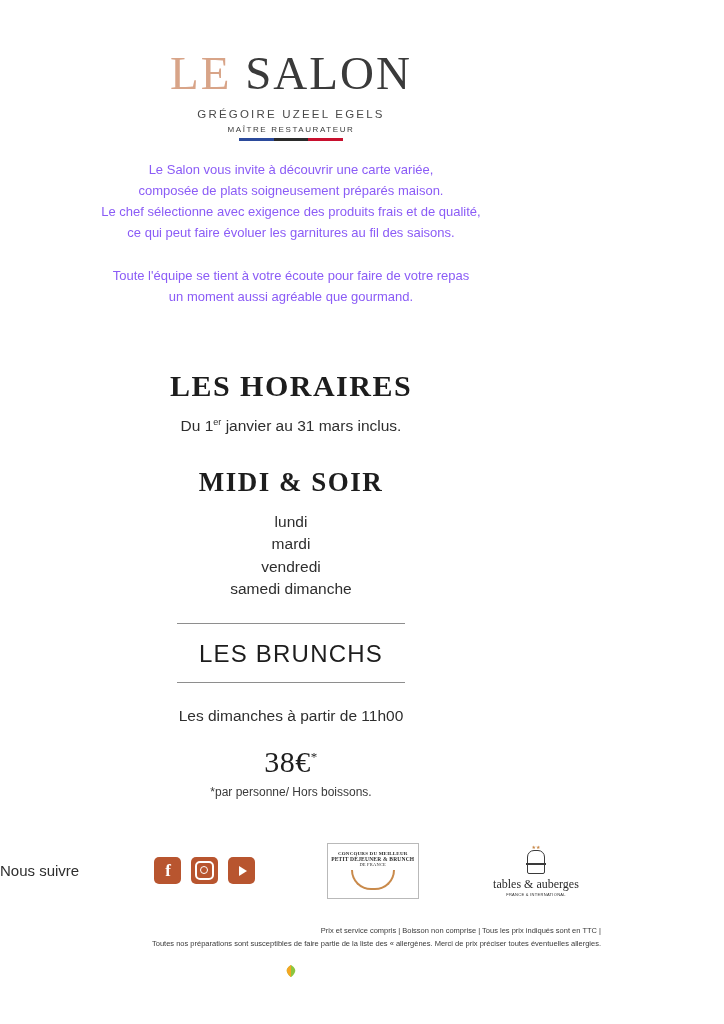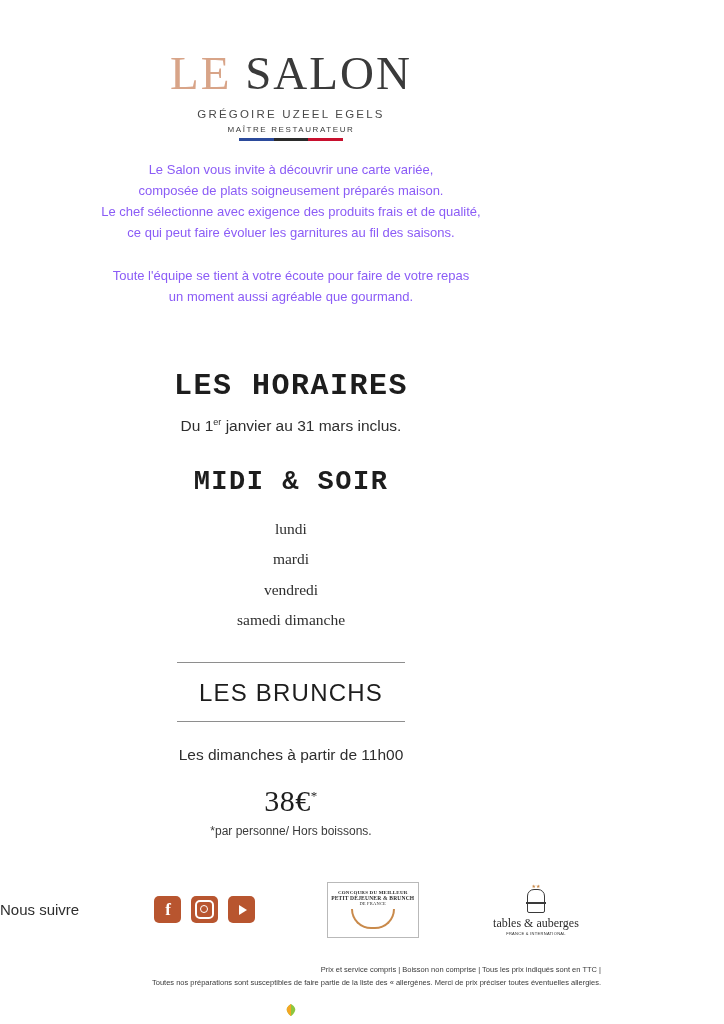--- a/index.html
+++ b/index.html
@@ -73,21 +73,21 @@
     font-size: 13px;
     line-height: 1.62;
     color: #8b5cf6;
     width: 620px;
   }
   .intro p { margin: 0; }
   .intro .gap { height: 22px; }
 
   
   .section-title {
-    font-family: Liberation Mono, monospace;
+    font-family: Liberation Serif, serif;
     font-weight: 700;
     letter-spacing: 1.5px;
     color: #1d1d1d;
   }
   .horaires-title {
     margin-top: 62px;
     font-size: 30px;
   }
   .horaires-sub {
     margin-top: 14px;
@@ -101,21 +101,21 @@
     margin-top: 32px;
     font-size: 27px;
   }
   .days {
     margin-top: 13px;
     text-align: center;
     font-size: 15.5px;
     line-height: 1.45;
     color: #2e2e2e;
   }
-  .days div { margin: 8px; font-family: Liberation Serif, serif; }
+  .days div { margin: 0; }
 
   .rule {
     width: 228px;
     height: 1px;
     background: #8e8e8e;
     margin: 22px auto 0;
   }
   .brunch-title {
     margin-top: 16px;
     font-family: "Liberation Sans", sans-serif;

